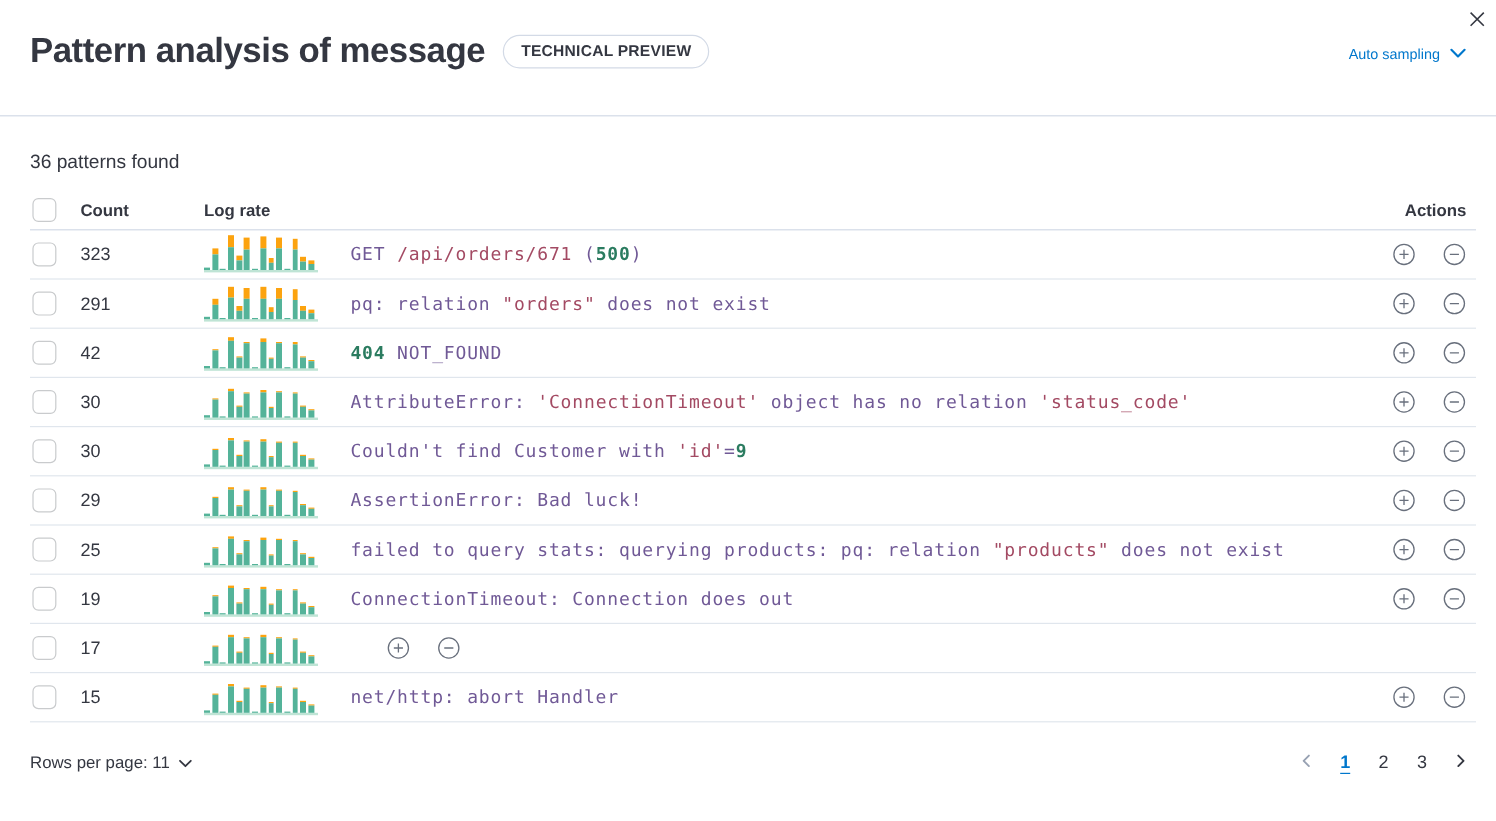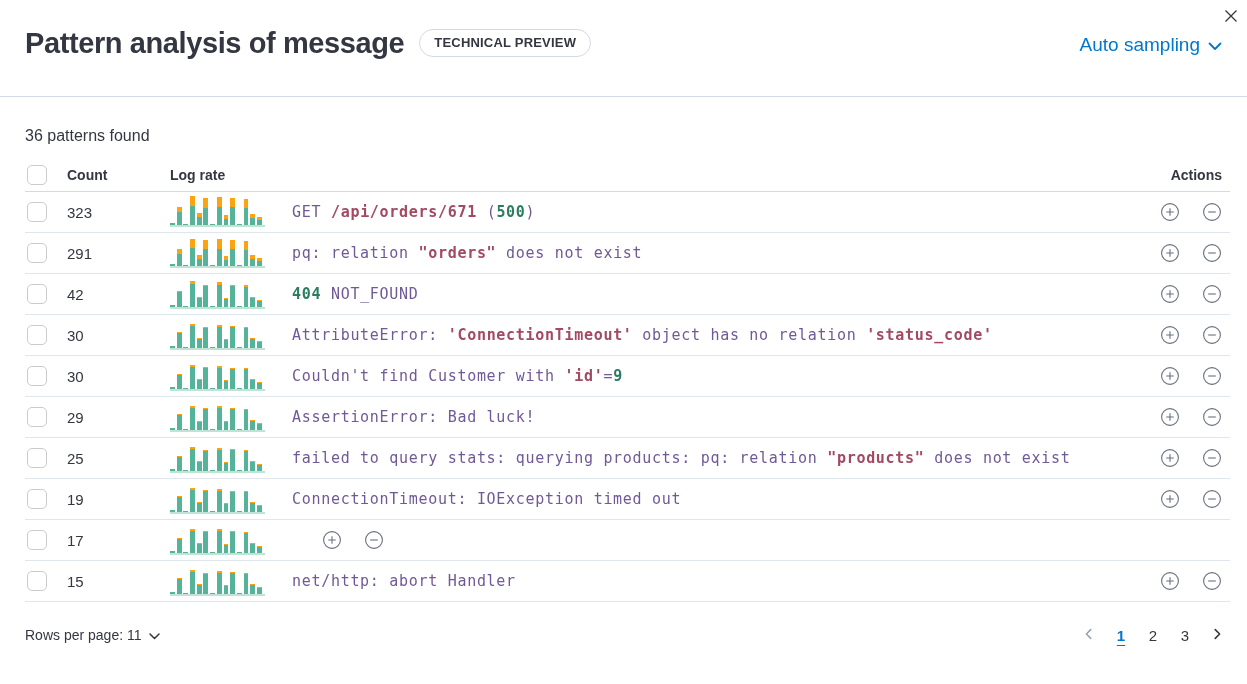--- a/index.html
+++ b/index.html
@@ -12,21 +12,21 @@
 
   
   .close-btn { position:absolute; top:4px; right:4px; width:24px; height:24px; background:none; border:none; padding:4px; color:#343741; }
   header { height:97px; padding:0 25px 10px 25px; border-bottom:1px solid #D3DAE6;
            display:flex; align-items:center; justify-content:space-between; }
   .title-wrap { display:flex; align-items:center; gap:15px; }
   h1 { font-size:29px; font-weight:700; letter-spacing:-0.4px; color:#343741; }
   .badge { border:1px solid #D3DAE6; border-radius:16px; padding:5px 14px 6px;
            font-size:13px; font-weight:700; letter-spacing:0.2px; color:#343741; white-space:nowrap; }
   .sampling { display:flex; align-items:center; gap:8px; background:none; border:none;
-              color:#0077CC; font-size:19px; margin-top:4px;justify-content:space-between; }
+              color:#0077CC; font-size:12px; margin-top:4px;justify-content:space-between; }
 
   
   main { padding: 0 17px 0 25px; }
   .summary { font-size:16px; margin:30px 0 14px 0; color:#343741; }
 
   .thead, .trow { display:flex; align-items:center; }
   .thead { height:33px; border-bottom:1px solid #D3DAE6; }
   .th { font-size:14px; font-weight:700; color:#343741; }
   .trow { height:41px; border-bottom:1px solid #E0E6ED; }
 
@@ -38,21 +38,21 @@
   .col-spark { width:122px; }
   .spark { width:95px; height:30px; display:flex; align-items:flex-end; gap:1.8px;
            border-bottom:2px solid #BFE4D5; }
   .bar { width:4.9px; display:flex; flex-direction:column; justify-content:flex-end; }
   .bar i { display:block; width:100%; }
   .bar .o { background:#FCA30F; }
   .bar .t { background:#54B399; }
   .col-example { flex:1; font-family:"DejaVu Sans Mono", monospace; font-size:15px;
                  letter-spacing:0.7px; white-space:nowrap; overflow:hidden; }
   .tok-p { color:#705996; }
-  .tok-m { color:#A34A63; font-weight:700; }
+  .tok-m { color:#A34A63; font-weight:400; }
   .tok-g { color:#2B7C60; font-weight:700; }
   .col-actions { width:100px; display:flex; justify-content:flex-end; align-items:center;
                  gap:22px; padding-right:8px; }
   .th.col-actions-h { width:100px; text-align:right; padding-right:8px; margin-left:auto; }
   .act { width:20px; height:20px; background:none; border:none; padding:0; color:#69707D; display:flex; }
 
   
   .tfoot { display:flex; justify-content:space-between; align-items:center; margin-top:16px; height:34px; }
   .rpp { display:flex; align-items:center; gap:8px; background:none; border:none;
          font-size:14px; color:#343741; }
@@ -765,21 +765,21 @@
                 <span class="bar">
                   <i class="o" style="height: 1px;"></i>
                   <i class="t" style="height: 9px;"></i>
                 </span>
                 <span class="bar">
                   <i class="o" style="height: 1px;"></i>
                   <i class="t" style="height: 6px;"></i>
                 </span>
               </div>
     </div>
-    <div class="col-example cell-example"><span class="tok-p">ConnectionTimeout: IOException timed out</span></div>
+    <div class="col-example cell-example"><span class="tok-p">ConnectionTimeout: Connection does out</span></div>
     <div class="col-actions">
       <button class="act" aria-label="Filter for pattern">
         <span>
           <svg width="20" height="20" viewBox="0 0 20 20">
                     <circle cx="10" cy="10" r="8.4" fill="none" stroke="currentColor" stroke-width="1.1"></circle>
                     <path d="M10 6.2 V13.8 M6.2 10 H13.8" stroke="currentColor" stroke-width="1.1"></path>
                   </svg>
         </span>
       </button>
       <button class="act" aria-label="Filter out pattern">

